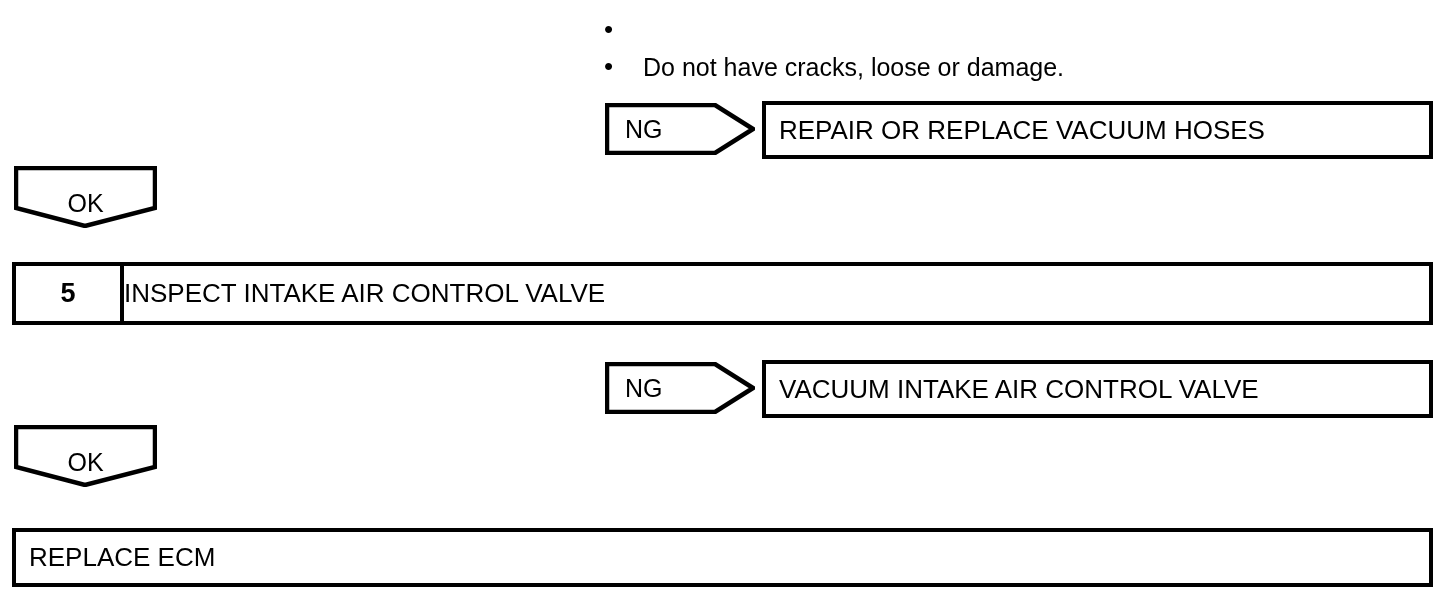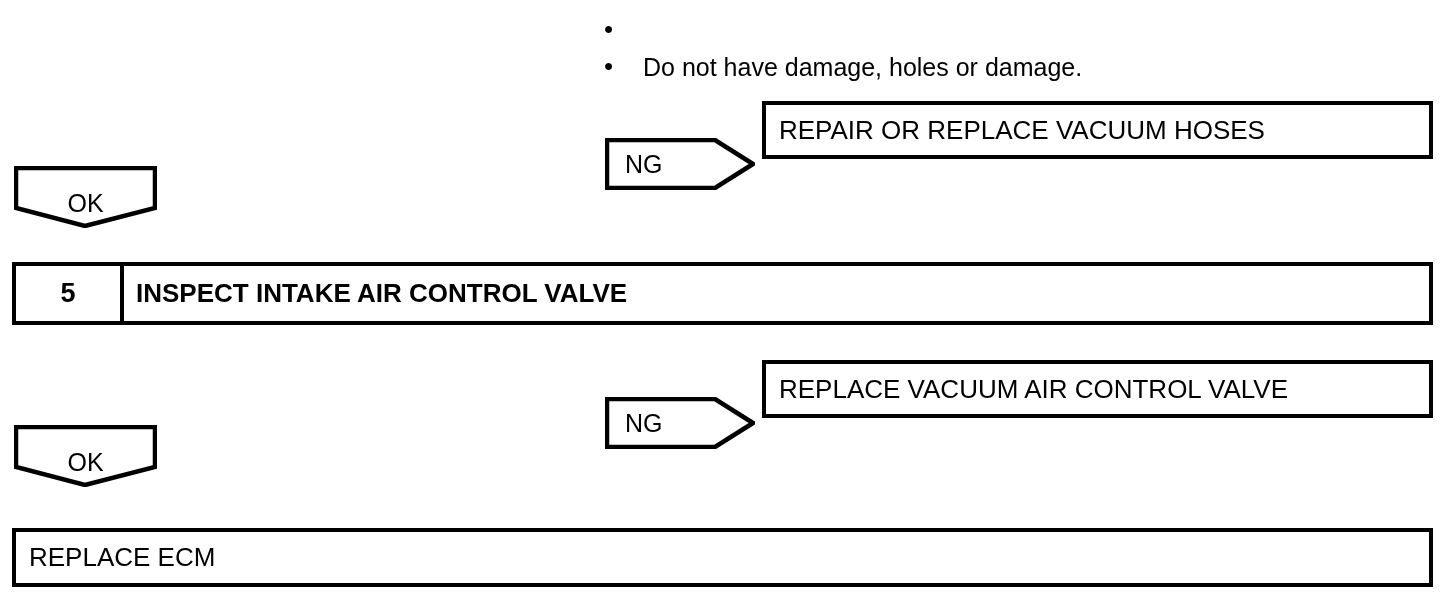--- a/index.html
+++ b/index.html
@@ -45,21 +45,20 @@
     font-size: 25px;
     line-height: 37px;
     white-space: nowrap;
   }
 
   
   .ng-arrow {
     position: absolute;
     width: 150px;
     height: 64px;
-    margin-top: 35px;
   }
   .ng-arrow svg {
     position: absolute;
     left: 0;
     top: 0;
     width: 150px;
     height: 52px;
     display: block;
   }
   .ng-label {
@@ -131,38 +130,36 @@
     display: flex;
     align-items: center;
     justify-content: center;
     font-size: 27px;
     font-weight: bold;
   }
   .step-title-cell {
     flex: 1 1 auto;
     display: flex;
     align-items: center;
-    padding-left: 12px;
     font-size: 26px;
     white-space: nowrap;
-    font-weight: bold;
   }
 </style>
 </head>
 <body>
 
 <div id="canvas">
 
   <div class="bullet-list">
     <div class="bullet-row">
       <span class="bullet-dot">•</span>
     </div>
     <div class="bullet-row">
       <span class="bullet-dot">•</span>
-      <span class="bullet-text">Do not have damage, holes or damage.</span>
+      <span class="bullet-text">Do not have cracks, loose or damage.</span>
     </div>
   </div>
 
   <div class="ng-arrow" style="left:605px; top:103px;">
     <svg viewBox="0 0 150 52" preserveAspectRatio="none">
       <polygon points="2,2 110,2 148,26 110,50 2,50" fill="#ffffff" stroke="#000000" stroke-width="4.5" stroke-linejoin="miter"></polygon>
     </svg>
     <span class="ng-label">NG</span>
   </div>
 
@@ -183,21 +180,21 @@
   </div>
 
   <div class="ng-arrow" style="left:605px; top:362px;">
     <svg viewBox="0 0 150 52" preserveAspectRatio="none">
       <polygon points="2,2 110,2 148,26 110,50 2,50" fill="#ffffff" stroke="#000000" stroke-width="4.5" stroke-linejoin="miter"></polygon>
     </svg>
     <span class="ng-label">NG</span>
   </div>
 
   <div class="result-box" style="left:762px; top:360px; width:671px; height:58px;">
-    <span class="label">REPLACE VACUUM AIR CONTROL VALVE</span>
+    <span class="label">VACUUM INTAKE AIR CONTROL VALVE</span>
   </div>
 
   <div class="ok-shape" style="left:14px; top:425px;">
     <svg viewBox="0 0 143 62" preserveAspectRatio="none">
       <polygon points="2,2 141,2 141,42 71,60 2,42" fill="#ffffff" stroke="#000000" stroke-width="4.5" stroke-linejoin="miter"></polygon>
     </svg>
     <span class="ok-label">OK</span>
   </div>
 
   <div class="result-box" style="left:12px; top:528px; width:1421px; height:59px;">

